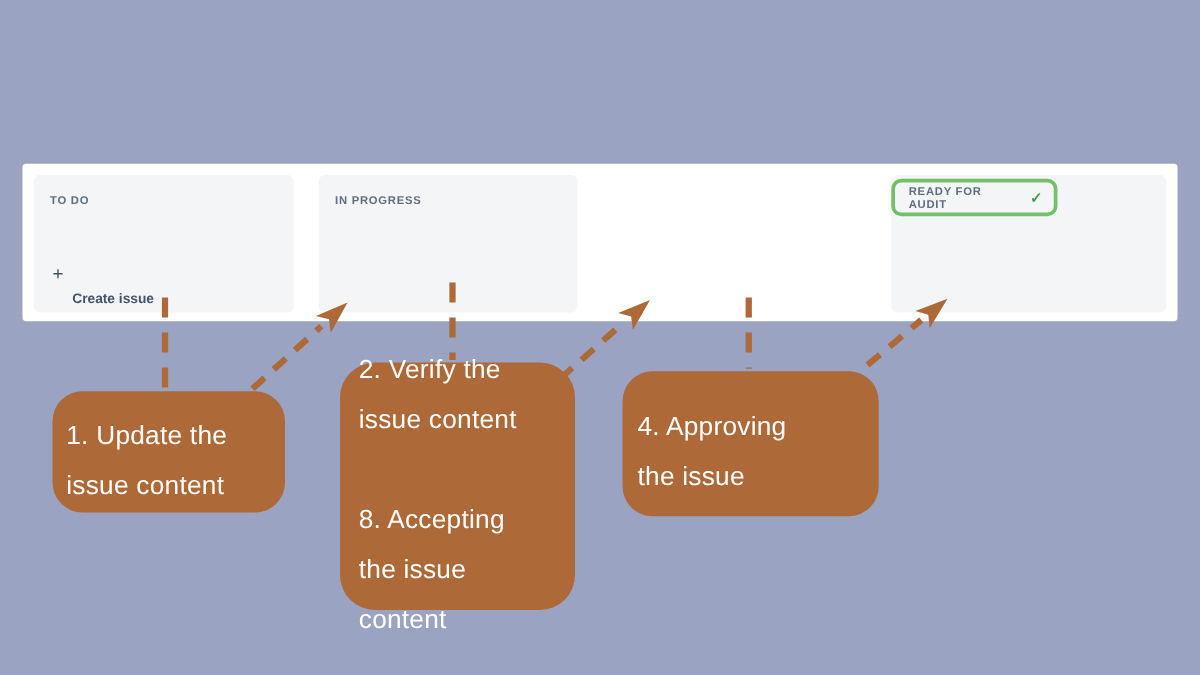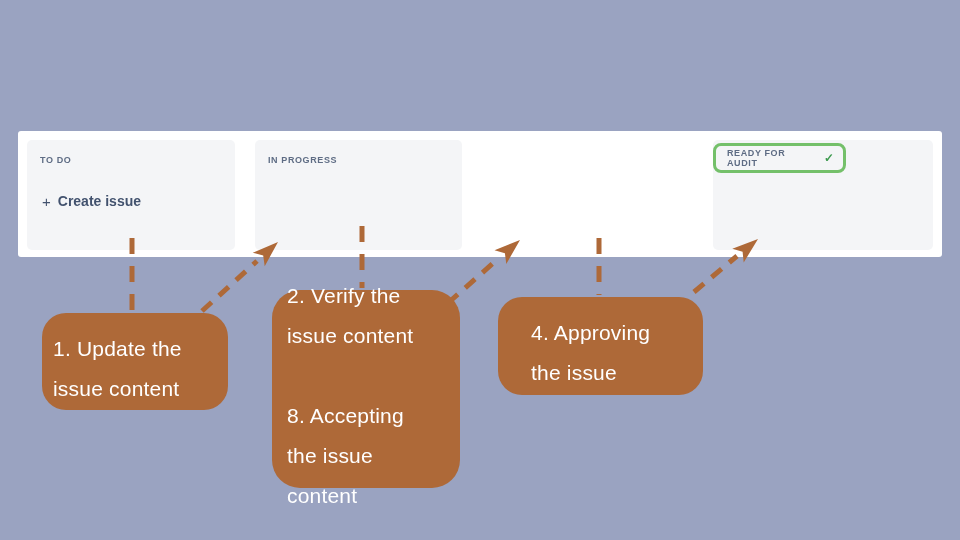--- a/index.html
+++ b/index.html
@@ -24,21 +24,21 @@
        border-radius:5px;}
   .col-1{left:9px;width:208px;}
   .col-2{left:237px;width:207px;}
   .col-3{left:467px;width:203px;}
   .col-4{left:695px;width:220px;}
   .col-header{padding:15px 0 0 13px;font-size:9px;font-weight:700;
               letter-spacing:.6px;color:var(--header-text);text-transform:uppercase;}
   .create-row{display:flex;align-items:center;gap:7px;margin:28px 0 0 15px;
               cursor:pointer;}
   .plus-icon{font-size:15px;font-weight:400;color:var(--create-text);line-height:11px;}
-  .create-label{font-size:14px;font-weight:700;color:var(--create-text);}
+  .create-label{font-size:11px;font-weight:700;color:var(--create-text);margin-top:40px;}
   .done-badge{position:absolute;left:0;top:3px;width:133px;height:30px;
               border:3px solid var(--done-green);border-radius:8px;
               display:flex;align-items:center;gap:7px;padding:0 9px 0 11px;}
   .done-badge .col-header{padding:0;}
   .check-icon{font-size:12px;font-weight:700;color:var(--check-green);line-height:1;}
 
   
   .connectors{position:absolute;left:0;top:0;width:960px;height:540px;
               pointer-events:none;}
   .connectors line{stroke:var(--accent-brown);stroke-width:5;}
@@ -47,22 +47,22 @@
   .connectors polygon{fill:var(--accent-brown);}
 
   
   .callout{position:absolute;background:var(--accent-brown);color:#fff;
            display:flex;flex-direction:column;justify-content:center;}
   .callout-line{font-size:21px;line-height:27px;min-height:27px;letter-spacing:.2px;margin-top:13px;}
   .callout-1{left:42px;top:313px;width:186px;height:97px;border-radius:24px;
              padding-left:11px;}
   .callout-2{left:272px;top:290px;width:188px;height:198px;border-radius:28px;
              padding-left:15px;}
-  .callout-3{left:498px;top:297px;width:205px;height:98px;border-radius:24px;
-             padding-left:33px;}
+  .callout-3{left:498px;top:297px;width:205px;height:116px;border-radius:24px;
+             padding-left:12px;}
 </style>
 </head>
 <body>
 
 <div class="stage">
 
   <div class="board">
 
     <div class="col col-1">
       <div class="col-header">TO DO</div>

